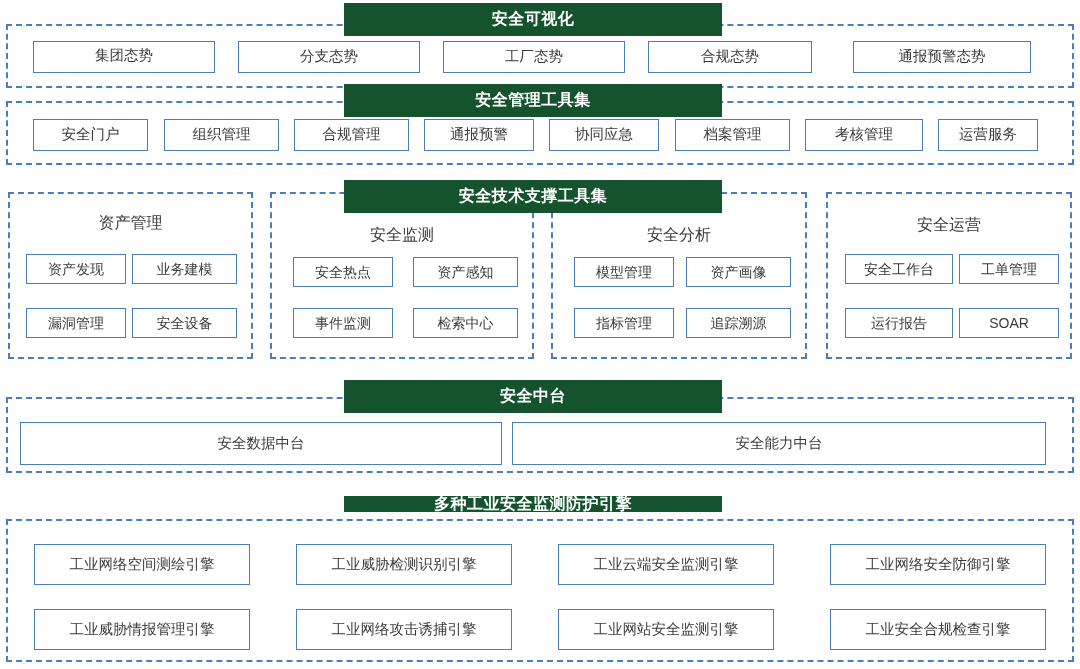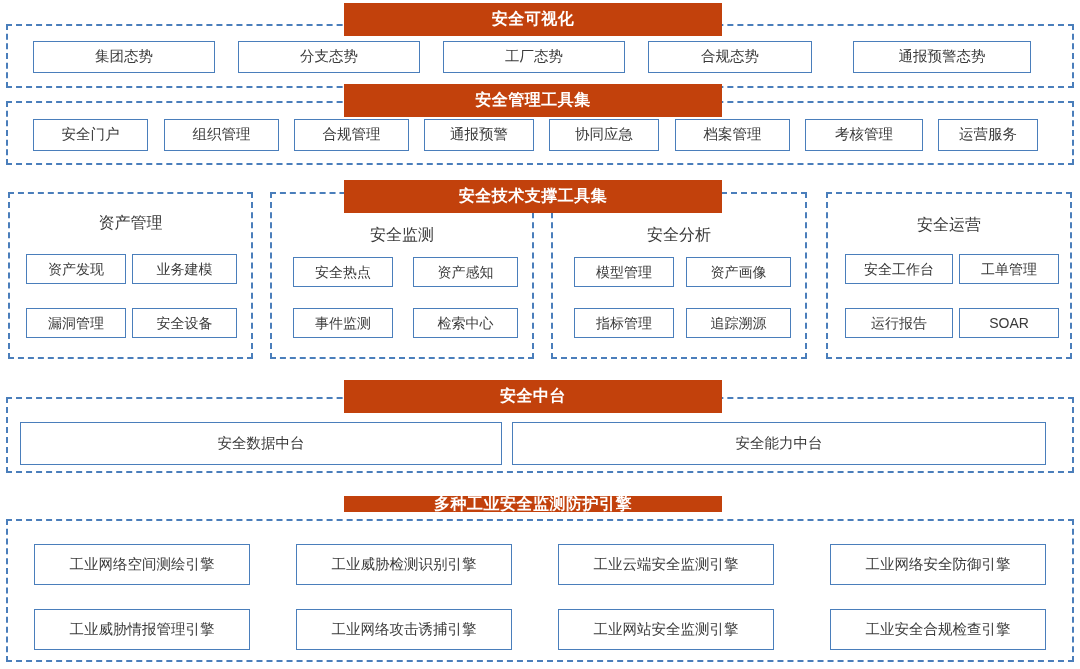--- a/index.html
+++ b/index.html
@@ -27,21 +27,21 @@
   .section {
     position: absolute;
     border: 2px dashed #4a7ebb;
     box-sizing: border-box;
     background: transparent;
   }
 
   
   .banner {
     position: absolute;
-    background: #c2410c;
+    background: #14532d;
     color: #ffffff;
     font-weight: bold;
     display: flex;
     align-items: center;
     justify-content: center;
     letter-spacing: 0.5px;
     box-sizing: border-box;
     z-index: 5;
     font-size: 16px;
   }
@@ -84,21 +84,21 @@
   .eng-box { height: 41px; font-size: 14.5px; }
 </style>
 </head>
 <body>
 
 <div class="canvas">
 
   <div class="section" style="left:6px; top:24px; width:1068px; height:64px;"></div>
   <div class="banner" style="left:344px; top:3px; width:378px; height:33px;">安全可视化</div>
 
-  <div class="box r1-box" style="left:33px; top:41px; width:182px;">集团态势</div>
+  <div class="box r1-box" style="left:33px; top:41px; width:182px;font-family:Liberation Mono, monospace;">集团态势</div>
   <div class="box r1-box" style="left:443px; top:41px; width:182px;">工厂态势</div>
   <div class="box r1-box" style="left:238px; top:41px; width:182px;">分支态势</div>
   <div class="box r1-box" style="left:648px; top:41px; width:164px;">合规态势</div>
   <div class="box r1-box" style="left:853px; top:41px; width:178px;text-align:center;">通报预警态势</div>
 
   <div class="section" style="left:6px; top:101px; width:1068px; height:64px;"></div>
   <div class="banner" style="left:344px; top:84px; width:378px; height:33px;">安全管理工具集</div>
 
   <div class="box r2-box" style="left:33px; top:119px; width:115px;">安全门户</div>
   <div class="box r2-box" style="left:164px; top:119px; width:115px;">组织管理</div>

